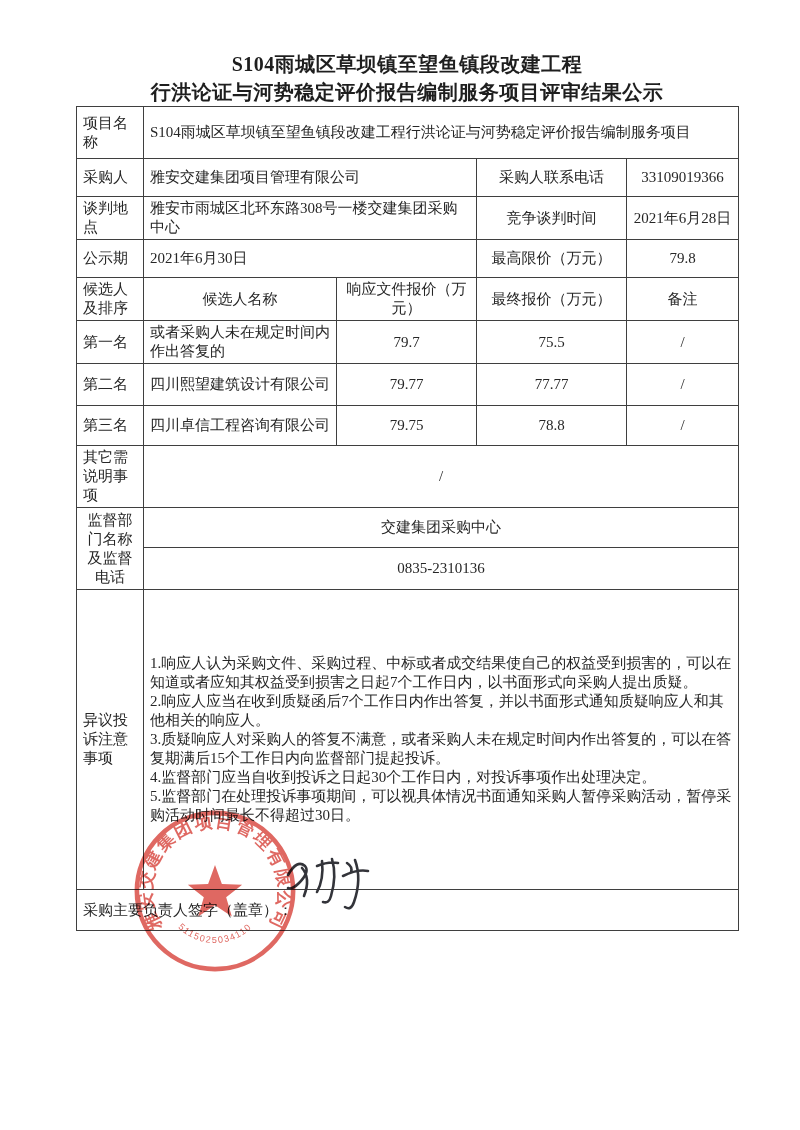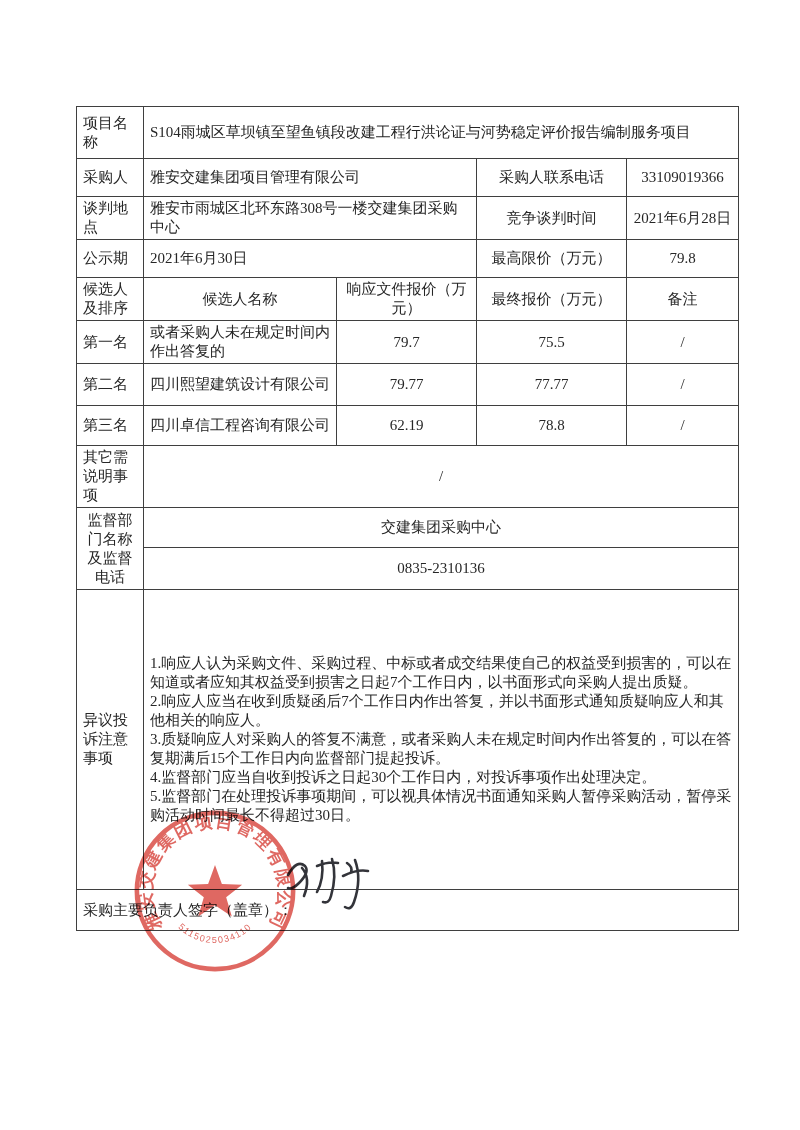--- a/index.html
+++ b/index.html
@@ -50,20 +50,24 @@
     position: absolute; left: 281px; top: 843px;
     width: 92px; height: 72px;
     pointer-events: none;
   }
 </style>
 </head>
 <body>
 
 <div class="page">
 
+  <div class="doc-title">
+    <div>S104雨城区草坝镇至望鱼镇段改建工程</div>
+    <div>行洪论证与河势稳定评价报告编制服务项目评审结果公示</div>
+  </div>
 
   <table class="results">
     <colgroup>
       <col style="width:67px">
         <col style="width:193px">
         <col style="width:140px">
       <col style="width:150px">
         <col style="width:112px">
     </colgroup>
 
@@ -114,21 +118,21 @@
       <td class="lab">第二名</td>
       <td class="name">四川熙望建筑设计有限公司</td>
       <td class="cen">79.77</td>
       <td class="cen">77.77</td>
       <td class="cen">/</td>
     </tr>
 
     <tr class="r8">
       <td class="lab">第三名</td>
       <td class="name">四川卓信工程咨询有限公司</td>
-      <td class="cen">62.19</td>
+      <td class="cen">79.75</td>
       <td class="cen">78.8</td>
       <td class="cen">/</td>
     </tr>
 
     <tr class="r9">
       <td class="lab">其它需说明事项</td>
       <td colspan="4" class="cen">/</td>
     </tr>
 
     <tr class="r10">

